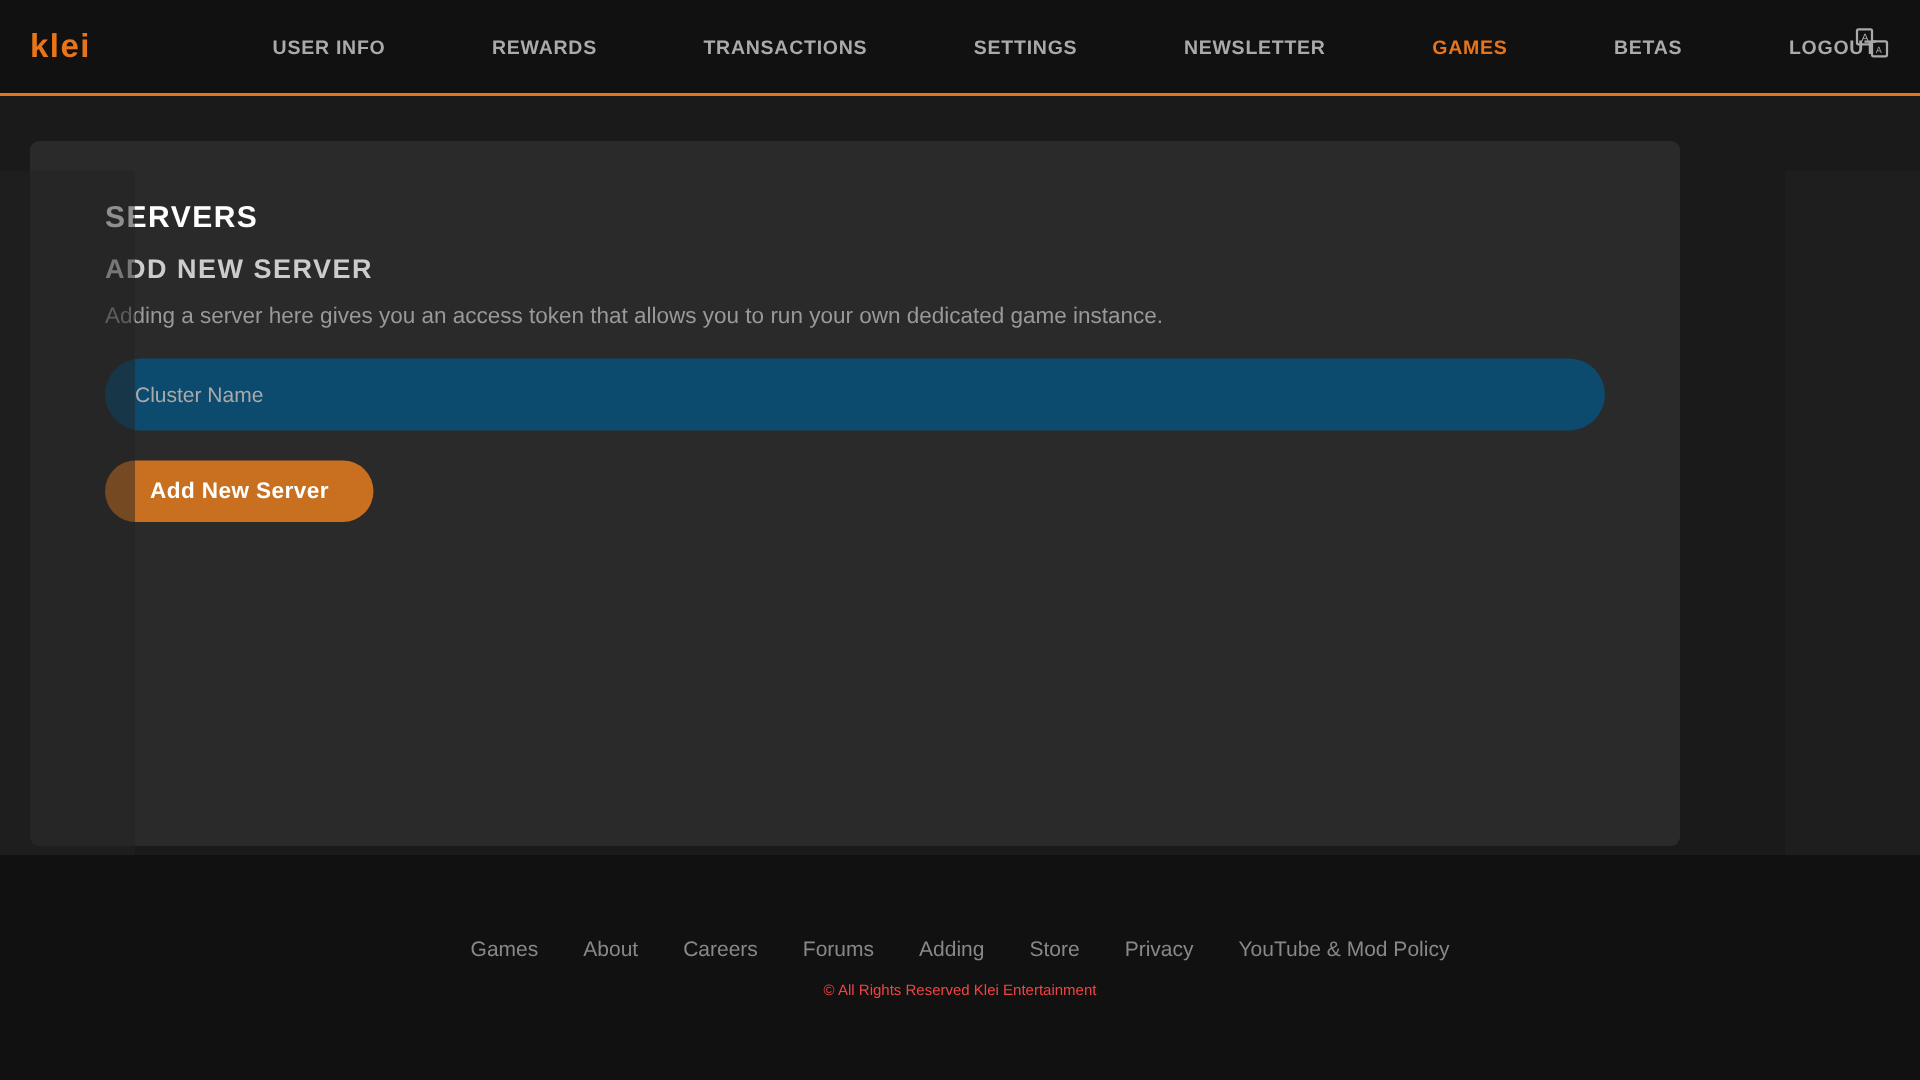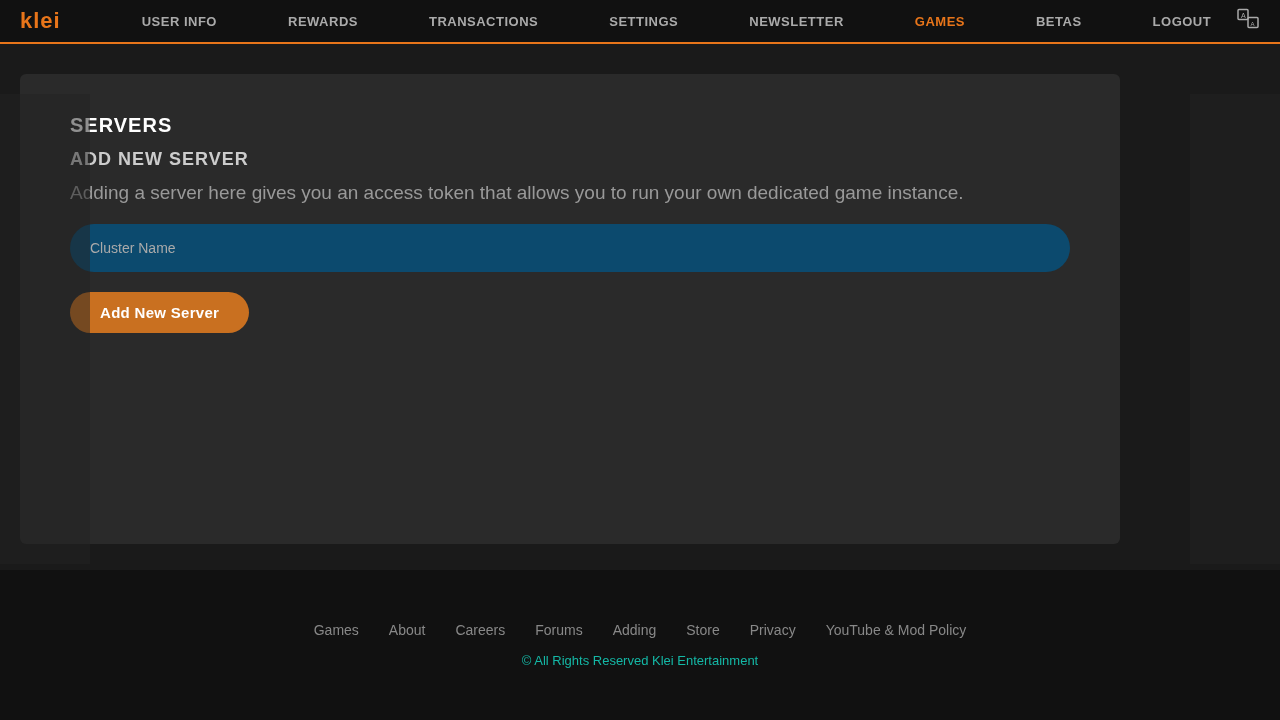--- a/index.html
+++ b/index.html
@@ -13,26 +13,27 @@
       height: 720px;
       background-color: #1a1a1a;
       font-family: 'Arial', sans-serif;
       color: #ccc;
       overflow: hidden;
     }
 
     
     header {
       background-color: #111111;
-      height: 44px;
+      height: 64px;
       display: flex;
       align-items: center;
       padding: 0 20px;
       border-bottom: 2px solid #e8751a;
       position: relative;
+      gap: 40px;
     }
 
     .logo {
       color: #e8751a;
       font-size: 22px;
       font-weight: bold;
       letter-spacing: 1px;
       margin-right: 40px;
       text-transform: lowercase;
     }
@@ -121,21 +122,21 @@
       color: #ccc;
       font-size: 18px;
       font-weight: bold;
       letter-spacing: 1px;
       text-transform: uppercase;
       margin-bottom: 12px;
     }
 
     .section-subdesc {
       color: #999;
-      font-size: 19px;
+      font-size: 15px;
       margin-bottom: 20px;
     }
 
     .server-input-row {
       display: flex;
       align-items: center;
       background-color: #0c4a6e;
       border-radius: 25px;
       padding: 16px 20px;
       margin-bottom: 20px;
@@ -199,22 +200,22 @@
       align-items: center;
     }
 
     .footer-links a {
       color: #888;
       text-decoration: none;
       font-size: 14px;
     }
 
     .footer-copy {
-      color: #14b8a6;
-      font-size: 13px;
+      color: #ef4444;
+      font-size: 10px;
     }
   </style>
 </head>
 <body>
 
 <header>
   <div class="logo">KLei</div>
   <nav>
     <a href="#">USER INFO</a>
     <a href="#">REWARDS</a>

